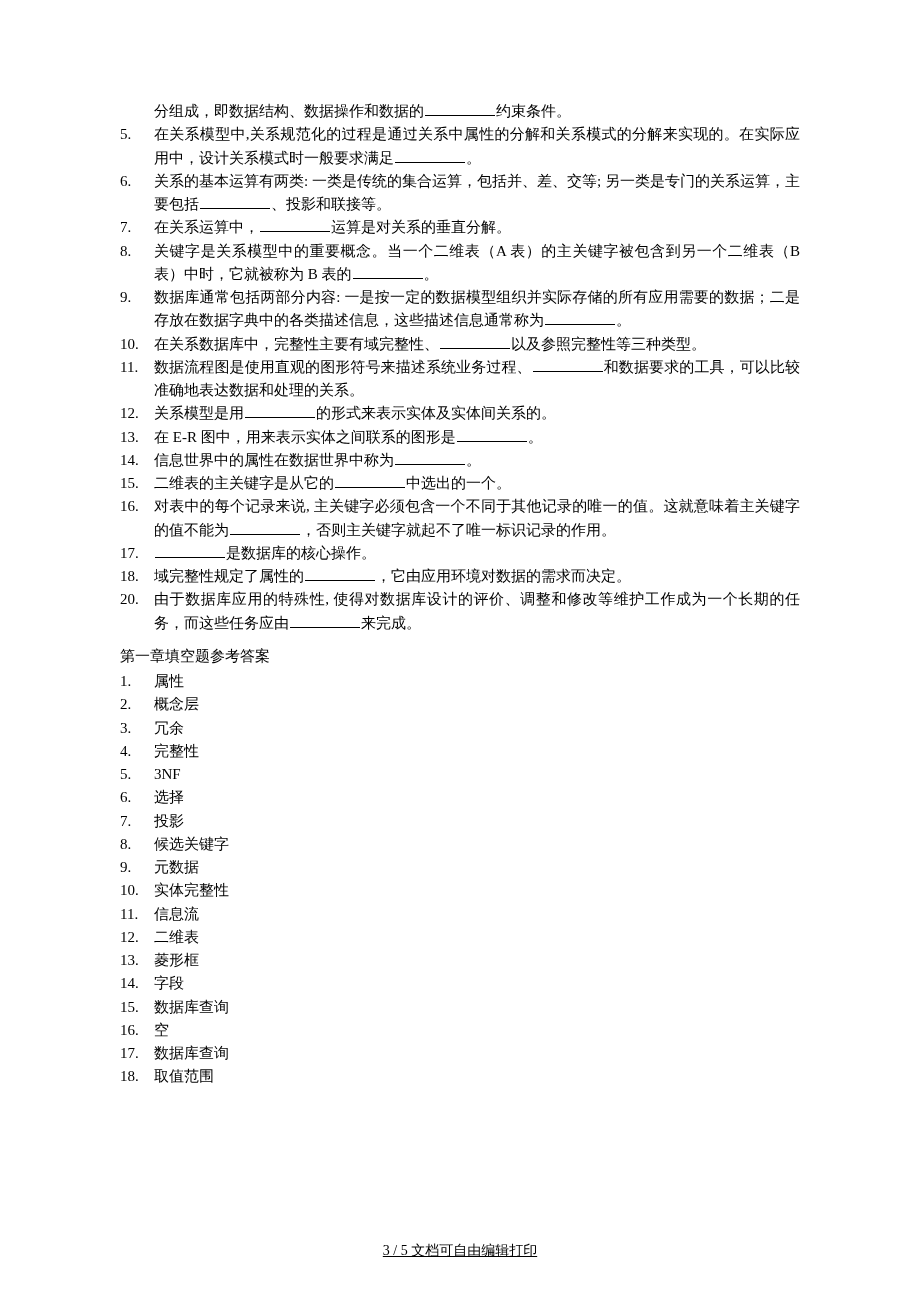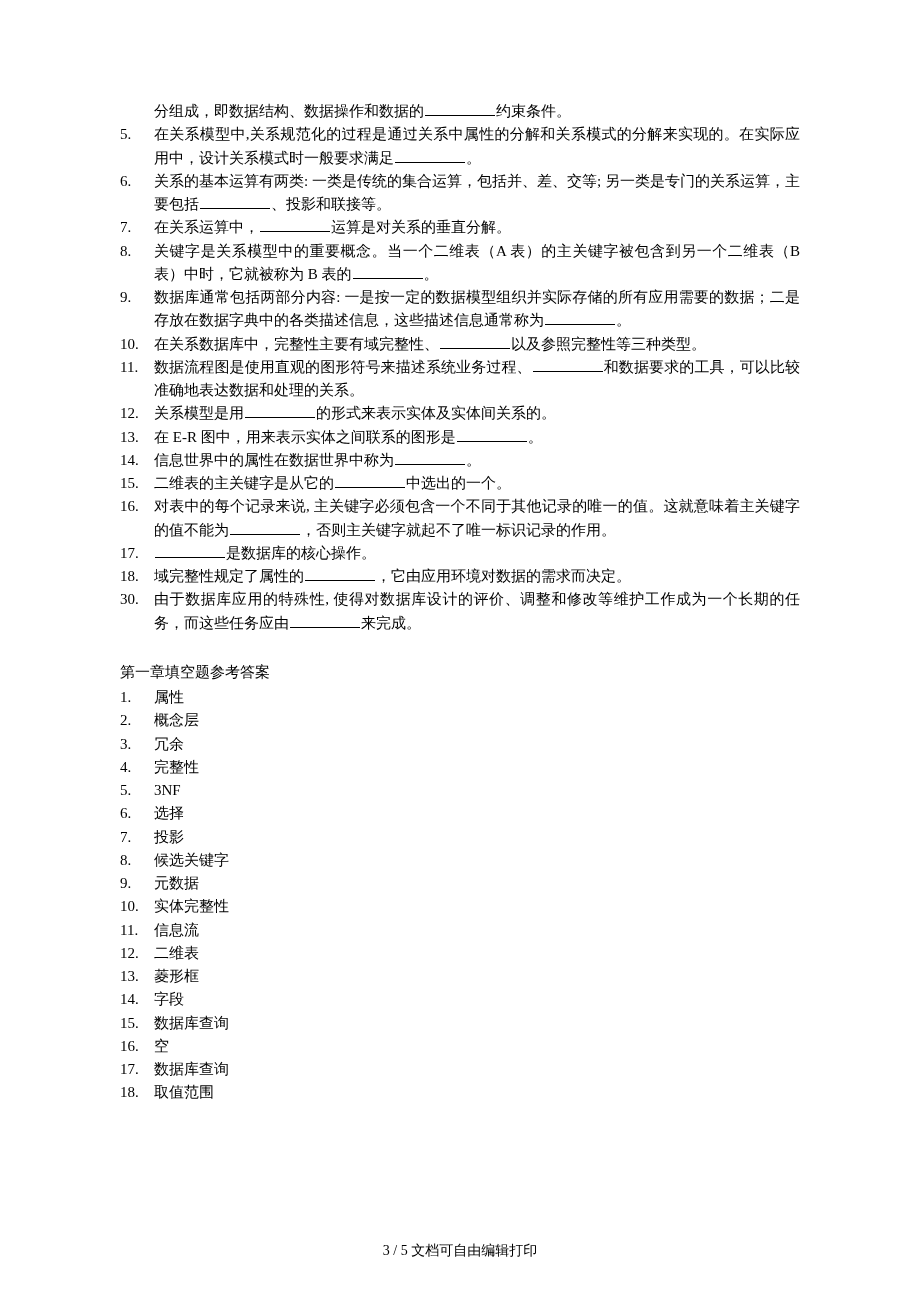--- a/index.html
+++ b/index.html
@@ -29,21 +29,21 @@
   }
   .qnum {
     width: 34px;
     flex-shrink: 0;
   }
   .qtext {
     flex: 1;
     text-align: justify;
   }
   .section-heading {
-    margin-top: 26px;
+    margin-top: 10px;
     margin-bottom: 2px;
   }
   .alist {
     list-style: none;
     padding: 0;
     margin: 0;
   }
   .aitem {
     display: flex;
     margin: 0;
@@ -55,20 +55,21 @@
   .atext {
     flex: 1;
   }
   .footer {
     position: absolute;
     bottom: 40px;
     left: 0;
     width: 100%;
     text-align: center;
     font-size: 14px;
+    text-decoration: underline;
   }
   .blank {
     display: inline-block;
     border-bottom: 1px solid #000;
     width: 70px;
     height: 0.9em;
     vertical-align: baseline;
     margin: 0 1px;
   }
 </style>
@@ -132,21 +133,21 @@
       </li>
       <li class="qitem">
         <span class="qnum">17.</span>
         <span class="qtext"><span class="blank"></span>是数据库的核心操作。</span>
       </li>
       <li class="qitem">
         <span class="qnum">18.</span>
         <span class="qtext">域完整性规定了属性的<span class="blank"></span>，它由应用环境对数据的需求而决定。</span>
       </li>
       <li class="qitem">
-        <span class="qnum">30.</span>
+        <span class="qnum">20.</span>
         <span class="qtext">由于数据库应用的特殊性, 使得对数据库设计的评价、调整和修改等维护工作成为一个长期的任务，而这些任务应由<span class="blank"></span>来完成。</span>
       </li>
     </ol>
 
   <div class="section-heading">第一章填空题参考答案</div>
 
   <ol class="alist" id="answers-container">
       <li class="aitem">
         <span class="anum">1.</span>
         <span class="atext">属性</span>

